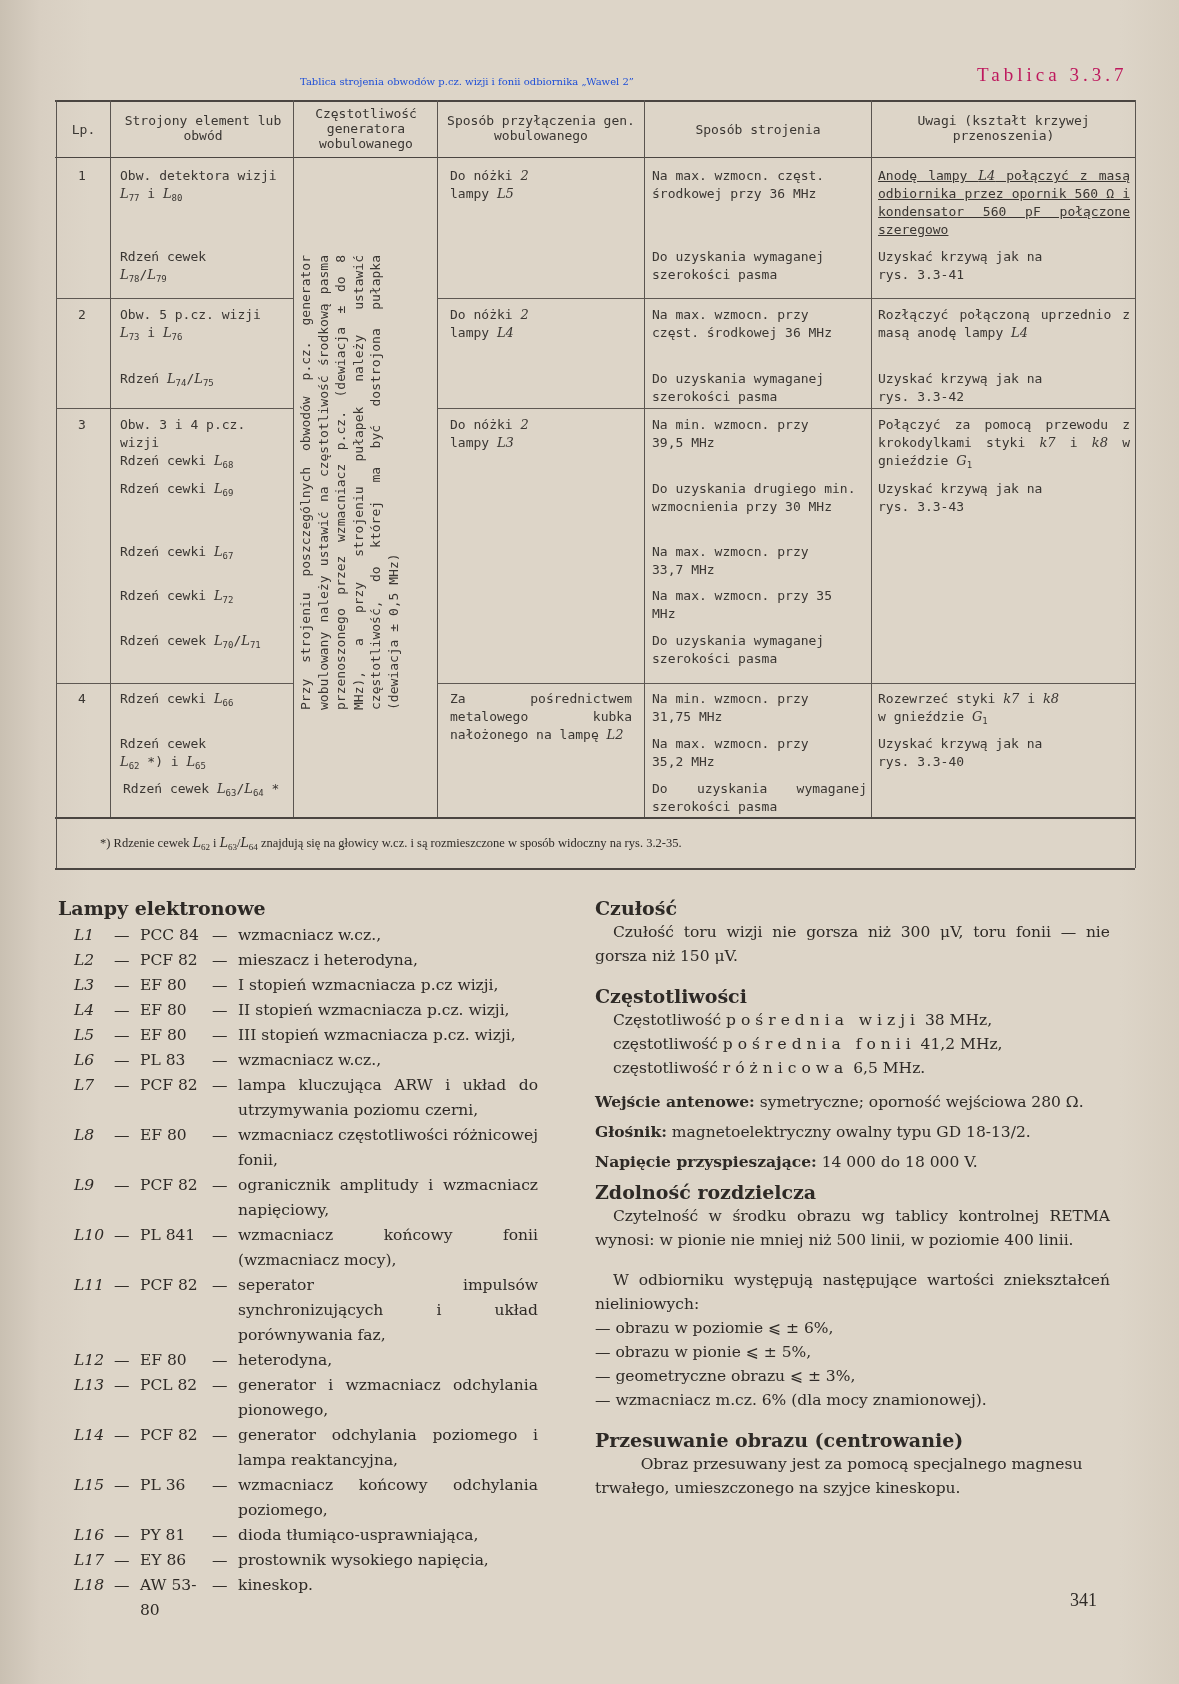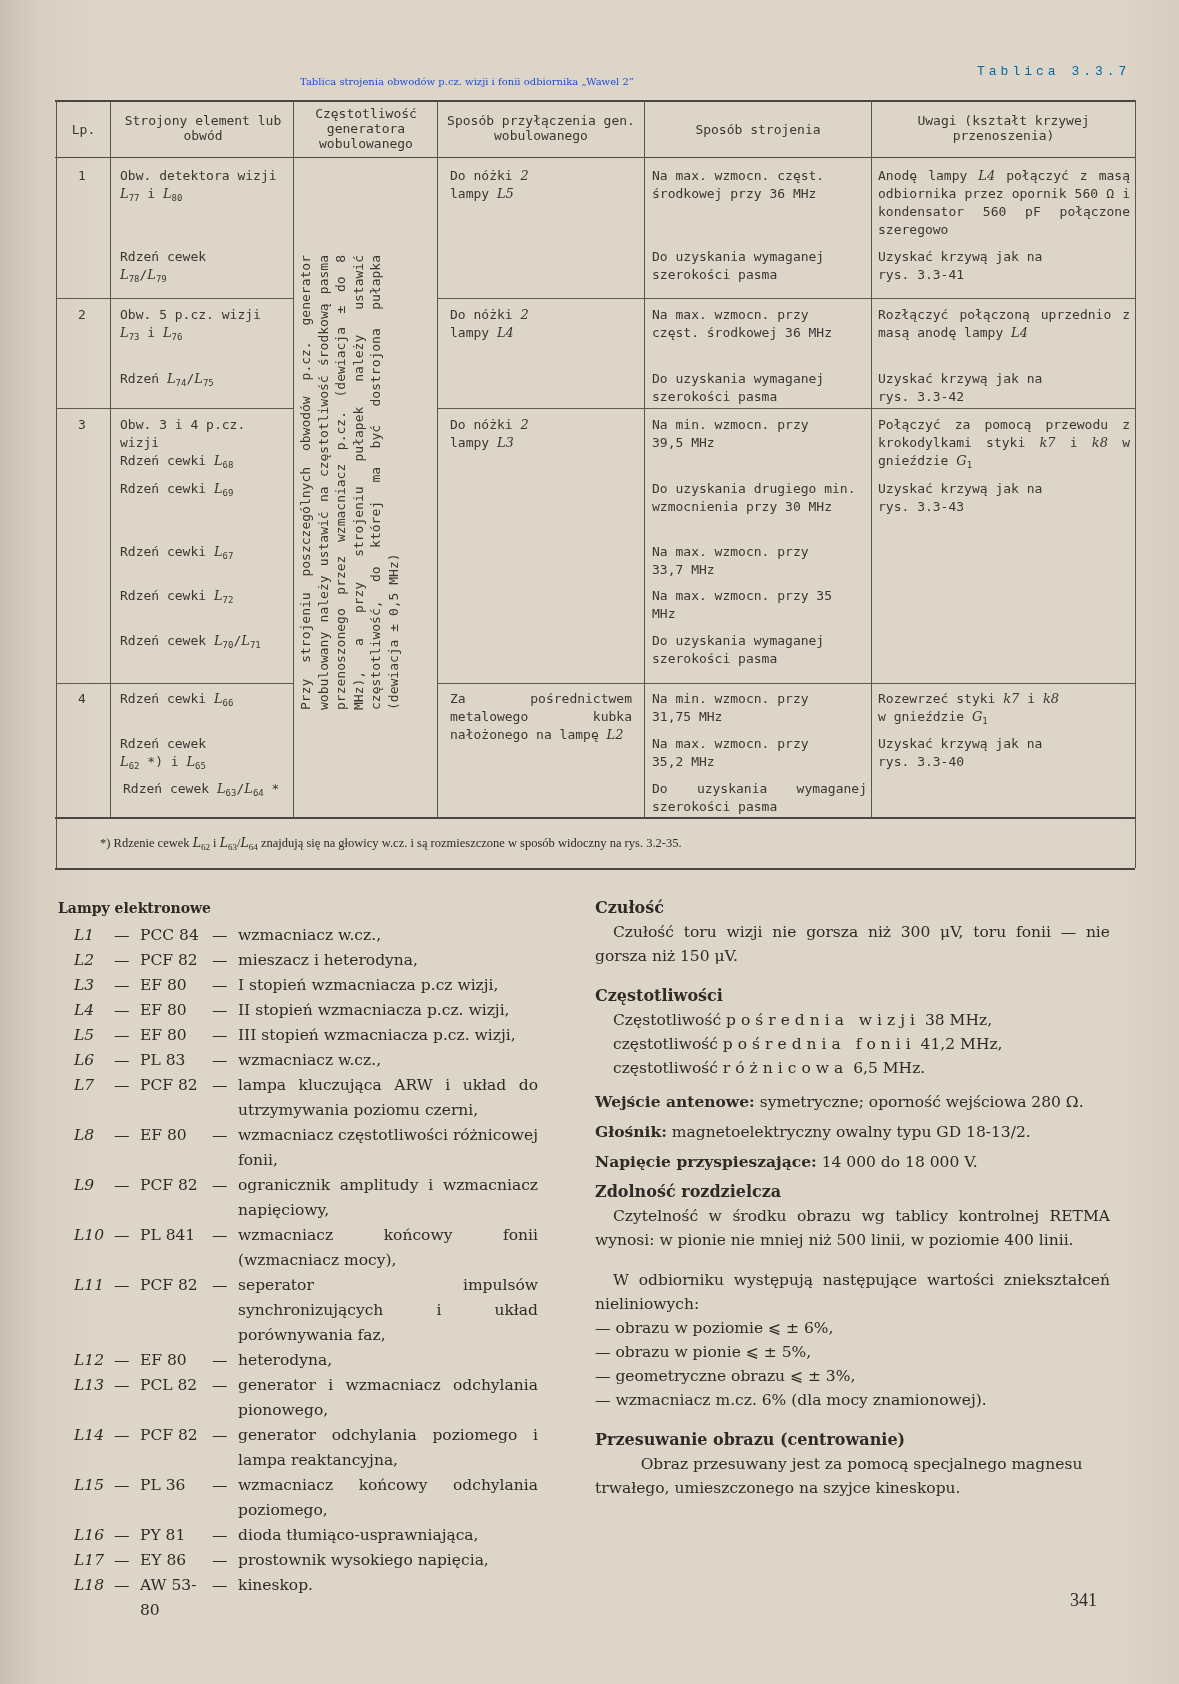--- a/index.html
+++ b/index.html
@@ -4,49 +4,49 @@
   <style>
     html, body { margin: 0; padding: 0; }
     body {
       width: 1179px; height: 1684px; position: relative; overflow: hidden;
       background: #ddd5c8;
       background-image: linear-gradient(90deg, #c9c0b2 0px, #d8cfc2 40px, #ddd5c8 90px, #ddd5c8 1120px, #d6cdbf 1179px);
       color: #2d2a27;
       font-family: "DejaVu Serif", "Liberation Serif", serif;
     }
     .abs { position: absolute; }
-    .tab-label { left: 977px; top: 64px; font-size: 13px; letter-spacing: 4px; font-family: Liberation Mono, monospace; color: #0369a1; }
+    .tab-label { left: 977px; top: 64px; font-size: 19px; letter-spacing: 4px; font-family: Liberation Serif, serif; color: #be185d; }
     .tab-title { left: 300px; top: 76px; font-size: 10px; font-weight: normal; color: #1d4ed8; font-family: "DejaVu Serif", serif; }
     .hline { position: absolute; background: #4a4541; height: 2px; }
     .vline { position: absolute; background: #5a5550; width: 1px; }
     .thin { height: 1px; background: #5e5853; }
     .cell { position: absolute; font-size: 13px; line-height: 18px; color: #3a3632; font-family: "DejaVu Sans Mono", "Liberation Mono", monospace; }
     .head { text-align: center; font-size: 13px; line-height: 15px; }
     .it { font-style: italic; font-family: "DejaVu Serif", serif; }
     sub { font-size: 9px; vertical-align: -3px; }
     .just { text-align: justify; text-align-last: left; }
     .rot-wrap { position: absolute; left: 297px; top: 255px; width: 120px; height: 455px; }
     .rot {
       position: absolute; left: 0; top: 455px; width: 455px;
       transform: rotate(-90deg); transform-origin: 0 0;
       font-size: 13px; line-height: 17.5px; text-align: justify; text-align-last: left;
       font-family: "DejaVu Sans Mono", "Liberation Mono", monospace; color: #3a3632;
     }
     .footnote { left: 100px; top: 835px; font-size: 12.5px; font-family: "Liberation Serif", serif; color: #2e2a26; }
     .lamps { position: absolute; left: 58px; top: 896px; width: 480px; font-family: "DejaVu Serif", serif; font-size: 15.5px; line-height: 25px; color: #2e2a26; }
-    .lamps h3 { margin: 0 0 2px 0; font-size: 14px; font-weight: bold; }
+    .lamps h3 { margin: 0 0 2px 0; font-size: 19px; font-weight: bold; }
     .lamp-row { display: flex; }
     .lamp-id { width: 40px; padding-left: 16px; font-style: italic; }
     .lamp-dash { width: 26px; text-align: left; }
     .lamp-type { width: 72px; }
     .lamp-desc { flex: 1; display: flex; }
     .lamp-desc .d { width: 26px; flex: none; }
     .lamp-desc .t { flex: 1; text-align: justify; text-align-last: left; }
     .right { position: absolute; left: 595px; top: 896px; width: 515px; font-family: "DejaVu Serif", serif; font-size: 15.5px; line-height: 24px; color: #2e2a26; }
-    .right h3 { margin: 0; font-size: 16px; font-weight: bold; }
+    .right h3 { margin: 0; font-size: 19px; font-weight: bold; }
     .right p { margin: 0; text-align: justify; text-align-last: left; }
     .indent { text-indent: 18px; }
     .sp { letter-spacing: 5px; }
     .pad { padding-left: 18px; }
     .gap { height: 16px; }
     .gap2 { height: 10px; }
     .pagenum { left: 1070px; top: 1590px; font-size: 18px; font-family: "Liberation Serif", serif; color: #2e2a26; }
   </style>
 </head>
 <body>
@@ -86,21 +86,21 @@
   <div class="rot-wrap">
     <div class="rot">Przy strojeniu poszczególnych obwodów p.cz. generator wobulowany należy ustawić na częstotliwość środkową pasma przenoszonego przez wzmacniacz p.cz. (dewiacja ± do 8 MHz), a przy strojeniu pułapek należy ustawić częstotliwość, do której ma być dostrojona pułapka (dewiacja ± 0,5 MHz)</div>
   </div>
 
   <div class="cell" style="left:78px; top:167px;">1</div>
   <div class="cell" style="left:120px; top:167px; width:170px;">Obw. detektora wizji<br><span class="it">L</span><sub>77</sub> i <span class="it">L</span><sub>80</sub></div>
   <div class="cell" style="left:120px; top:248px; width:170px;">Rdzeń cewek<br><span class="it">L</span><sub>78</sub>/<span class="it">L</span><sub>79</sub></div>
   <div class="cell" style="left:450px; top:167px; width:180px;">Do nóżki <span class="it">2</span><br>lampy <span class="it">L5</span></div>
   <div class="cell" style="left:652px; top:167px; width:215px;">Na max. wzmocn. częst. środkowej przy 36 MHz</div>
   <div class="cell" style="left:652px; top:248px; width:215px;">Do uzyskania wymaganej szerokości pasma</div>
-  <div class="cell just" style="left:878px; top:167px; width:252px;">Anodę lampy <span class="it">L4</span> połączyć z masą odbiornika przez opornik 560 Ω i kondensator 560 pF połączone szeregowo</div>
+  <div class="cell just" style="left:878px; top:167px; width:252px;text-decoration:underline;">Anodę lampy <span class="it">L4</span> połączyć z masą odbiornika przez opornik 560 Ω i kondensator 560 pF połączone szeregowo</div>
   <div class="cell" style="left:878px; top:248px; width:200px;">Uzyskać krzywą jak na rys. 3.3-41</div>
 
   <div class="cell" style="left:78px; top:306px;">2</div>
   <div class="cell" style="left:120px; top:306px; width:170px;">Obw. 5 p.cz. wizji<br><span class="it">L</span><sub>73</sub> i <span class="it">L</span><sub>76</sub></div>
   <div class="cell" style="left:120px; top:370px; width:170px;">Rdzeń <span class="it">L</span><sub>74</sub>/<span class="it">L</span><sub>75</sub></div>
   <div class="cell" style="left:450px; top:306px; width:180px;">Do nóżki <span class="it">2</span><br>lampy <span class="it">L4</span></div>
   <div class="cell" style="left:652px; top:306px; width:190px;">Na max. wzmocn. przy częst. środkowej 36 MHz</div>
   <div class="cell" style="left:652px; top:370px; width:215px;">Do uzyskania wymaganej szerokości pasma</div>
   <div class="cell just" style="left:878px; top:306px; width:252px;">Rozłączyć połączoną uprzednio z masą anodę lampy <span class="it">L4</span></div>
   <div class="cell" style="left:878px; top:370px; width:200px;">Uzyskać krzywą jak na rys. 3.3-42</div>

